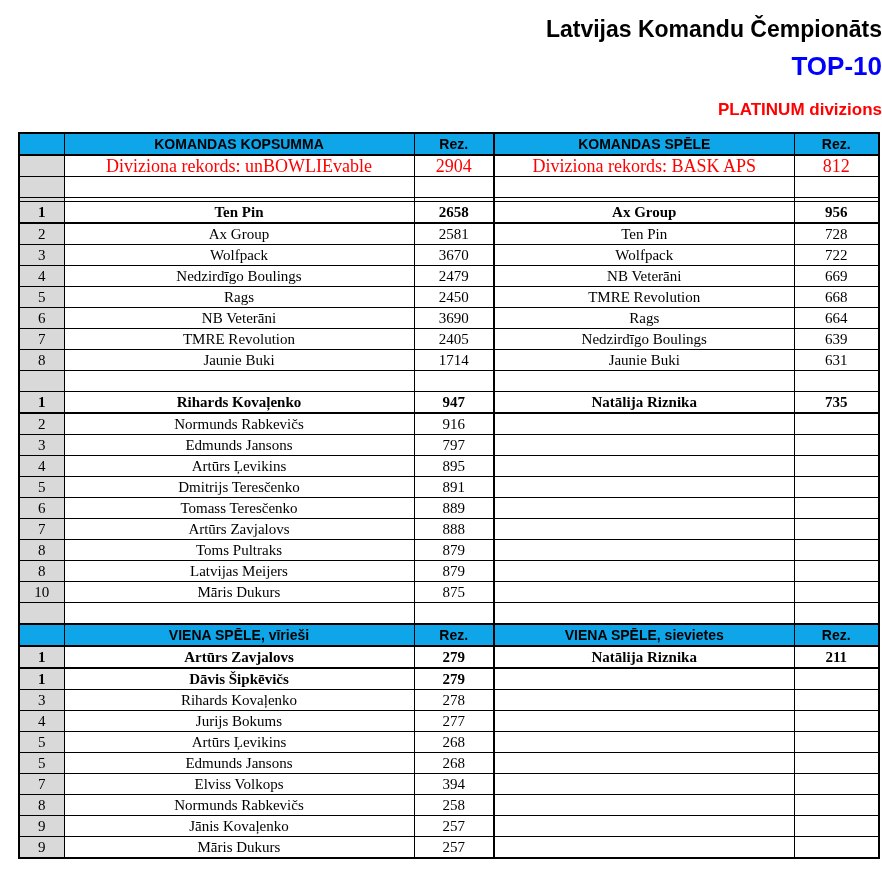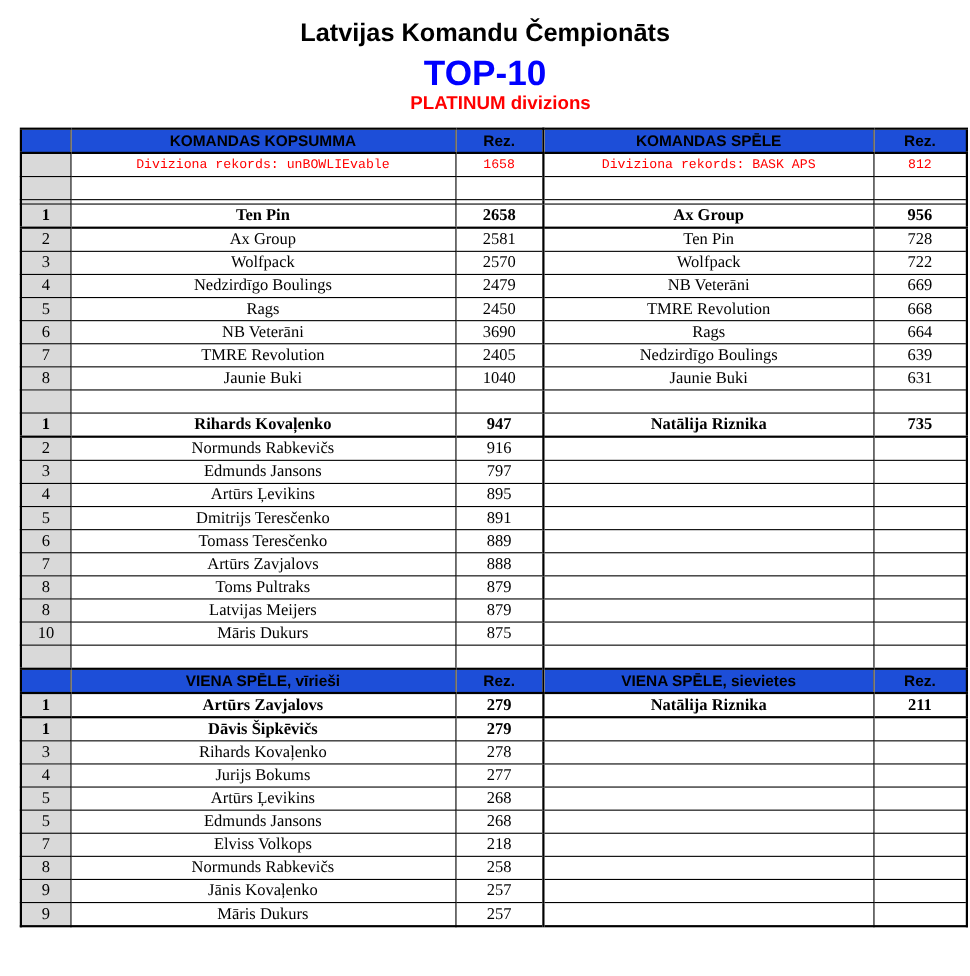--- a/index.html
+++ b/index.html
@@ -5,44 +5,44 @@
   html, body {
     margin: 0;
     padding: 0;
     background: #ffffff;
     width: 882px;
     height: 887px;
     overflow: hidden;
     font-family: "Liberation Sans", sans-serif;
   }
   .titles {
-    text-align: center;
+    text-align: right;
     padding-top: 16px;
   }
   .main-title {
     font-size: 23px;
     font-weight: bold;
     color: #000000;
     line-height: 27px;
     font-family: "Liberation Sans", sans-serif;
   }
   .sub-title {
-    font-size: 32px;
+    font-size: 26px;
     font-weight: bold;
     color: #0000FF;
     line-height: 28px;
     margin-top: 9px;
     font-family: "Liberation Sans", sans-serif;
   }
   .division-title {
     font-size: 17px;
     font-weight: bold;
     color: #FF0000;
     line-height: 19px;
-    margin-top: 4px;
+    margin-top: 20px;
     font-family: "Liberation Sans", sans-serif;
     padding-left: 28px;
   }
   table.results {
     border-collapse: collapse;
     table-layout: fixed;
     width: 860px;
     margin: 13px 0 0 18px;
     border: 2px solid #000000;
   }
@@ -55,30 +55,30 @@
     white-space: nowrap;
     text-align: center;
     vertical-align: middle;
     font-family: "Liberation Serif", serif;
     font-size: 15px;
     color: #000000;
   }
   td.rank-col { background: #D9D9D9; }
   td.col-c { border-right: 2px solid #000000; }
   tr.header-row td {
-    background: #1d4ed8;
+    background: #0ea5e9;
     font-family: "Liberation Sans", sans-serif;
     font-weight: bold;
     font-size: 14px;
     border-top: 2px solid #000000;
     border-bottom: 2px solid #000000;
   }
   tr.record-row td {
-    font-family: Liberation Mono, monospace;
-    font-size: 12px;
+    font-family: Liberation Serif, serif;
+    font-size: 18px;
     color: #FF0000;
   }
   tr.record-row td.rank-col { color: #000000; }
   tr.bold-row td { font-weight: bold; }
   tr.leader-row td { border-bottom: 2px solid #000000; }
   tr.spacer-row td { height: 3px; line-height: 3px; }
 </style>
 </head>
 <body>
 
@@ -100,21 +100,21 @@
       <tr class="header-row">
         <td class="rank-col"></td>
         <td>KOMANDAS KOPSUMMA</td>
         <td class="col-c">Rez.</td>
         <td>KOMANDAS SPĒLE</td>
         <td>Rez.</td>
       </tr>
       <tr class="record-row">
         <td class="rank-col"></td>
         <td>Diviziona rekords: unBOWLIEvable</td>
-        <td class="col-c">1658</td>
+        <td class="col-c">2904</td>
         <td>Diviziona rekords: BASK APS</td>
         <td>812</td>
       </tr>
       <tr class="empty-row">
         <td class="rank-col"></td>
         <td></td>
         <td class="col-c"></td>
         <td></td>
         <td></td>
       </tr>
@@ -135,21 +135,21 @@
       <tr>
         <td class="rank-col">2</td>
         <td>Ax Group</td>
         <td class="col-c">2581</td>
         <td>Ten Pin</td>
         <td>728</td>
       </tr>
       <tr>
         <td class="rank-col">3</td>
         <td>Wolfpack</td>
-        <td class="col-c">2570</td>
+        <td class="col-c">3670</td>
         <td>Wolfpack</td>
         <td>722</td>
       </tr>
       <tr>
         <td class="rank-col">4</td>
         <td>Nedzirdīgo Boulings</td>
         <td class="col-c">2479</td>
         <td>NB Veterāni</td>
         <td>669</td>
       </tr>
@@ -170,21 +170,21 @@
       <tr>
         <td class="rank-col">7</td>
         <td>TMRE Revolution</td>
         <td class="col-c">2405</td>
         <td>Nedzirdīgo Boulings</td>
         <td>639</td>
       </tr>
       <tr>
         <td class="rank-col">8</td>
         <td>Jaunie Buki</td>
-        <td class="col-c">1040</td>
+        <td class="col-c">1714</td>
         <td>Jaunie Buki</td>
         <td>631</td>
       </tr>
       <tr class="empty-row">
         <td class="rank-col"></td>
         <td></td>
         <td class="col-c"></td>
         <td></td>
         <td></td>
       </tr>
@@ -310,21 +310,21 @@
       <tr>
         <td class="rank-col">5</td>
         <td>Edmunds Jansons</td>
         <td class="col-c">268</td>
         <td></td>
         <td></td>
       </tr>
       <tr>
         <td class="rank-col">7</td>
         <td>Elviss Volkops</td>
-        <td class="col-c">218</td>
+        <td class="col-c">394</td>
         <td></td>
         <td></td>
       </tr>
       <tr>
         <td class="rank-col">8</td>
         <td>Normunds Rabkevičs</td>
         <td class="col-c">258</td>
         <td></td>
         <td></td>
       </tr>

